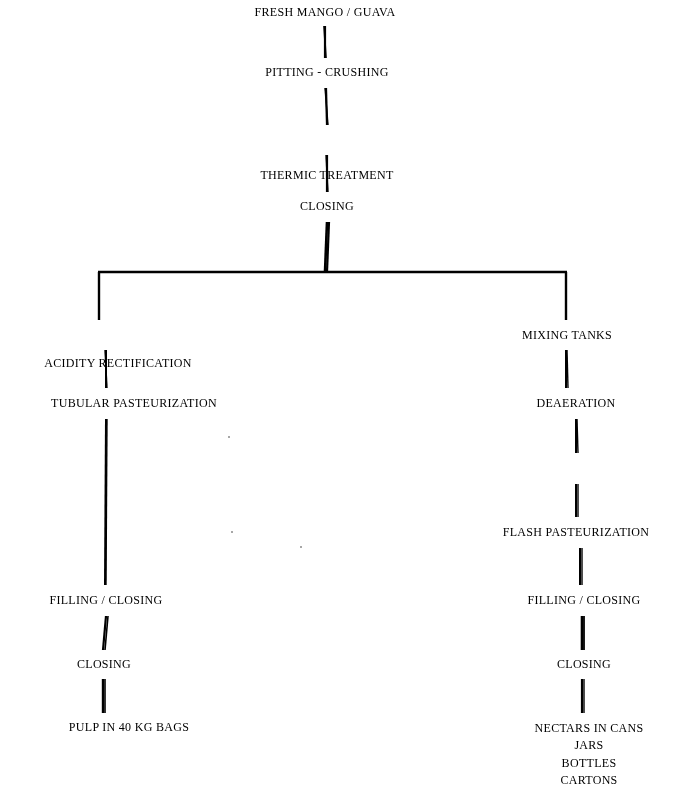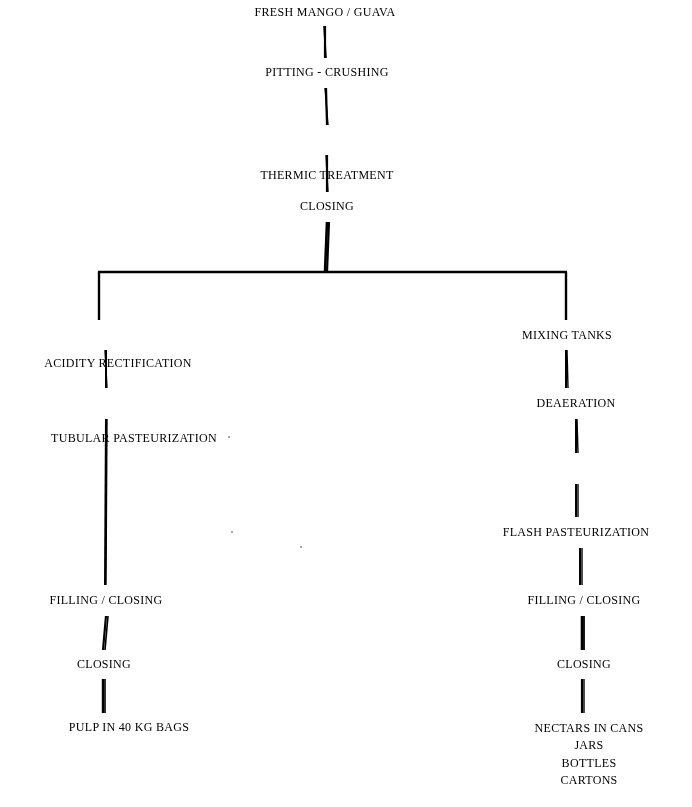--- a/index.html
+++ b/index.html
@@ -115,21 +115,21 @@
   <div class="speck" style="left:300px; top:546px;"></div>
 
   <div class="node" style="left:325px; top:5px;">FRESH MANGO / GUAVA</div>
   <div class="node" style="left:327px; top:65px;">PITTING - CRUSHING</div>
   <div class="node" style="left:327px; top:132px;margin-top:36px;">THERMIC TREATMENT</div>
   <div class="node" style="left:327px; top:199px;">CLOSING</div>
 
   <div class="node" style="left:118px; top:328px;margin-top:28px;">ACIDITY RECTIFICATION</div>
   <div class="node" style="left:567px; top:328px;">MIXING TANKS</div>
 
-  <div class="node" style="left:134px; top:396px;margin-top:35px;">TUBULAR PASTEURIZATION</div>
+  <div class="node" style="left:134px; top:396px;">TUBULAR PASTEURIZATION</div>
   <div class="node" style="left:576px; top:396px;text-align:right;">DEAERATION</div>
 
   <div class="node" style="left:576px; top:525px;">FLASH PASTEURIZATION</div>
 
   <div class="node" style="left:106px; top:593px;">FILLING / CLOSING</div>
   <div class="node" style="left:584px; top:593px;">FILLING / CLOSING</div>
 
   <div class="node" style="left:104px; top:657px;">CLOSING</div>
   <div class="node" style="left:584px; top:657px;">CLOSING</div>
 

